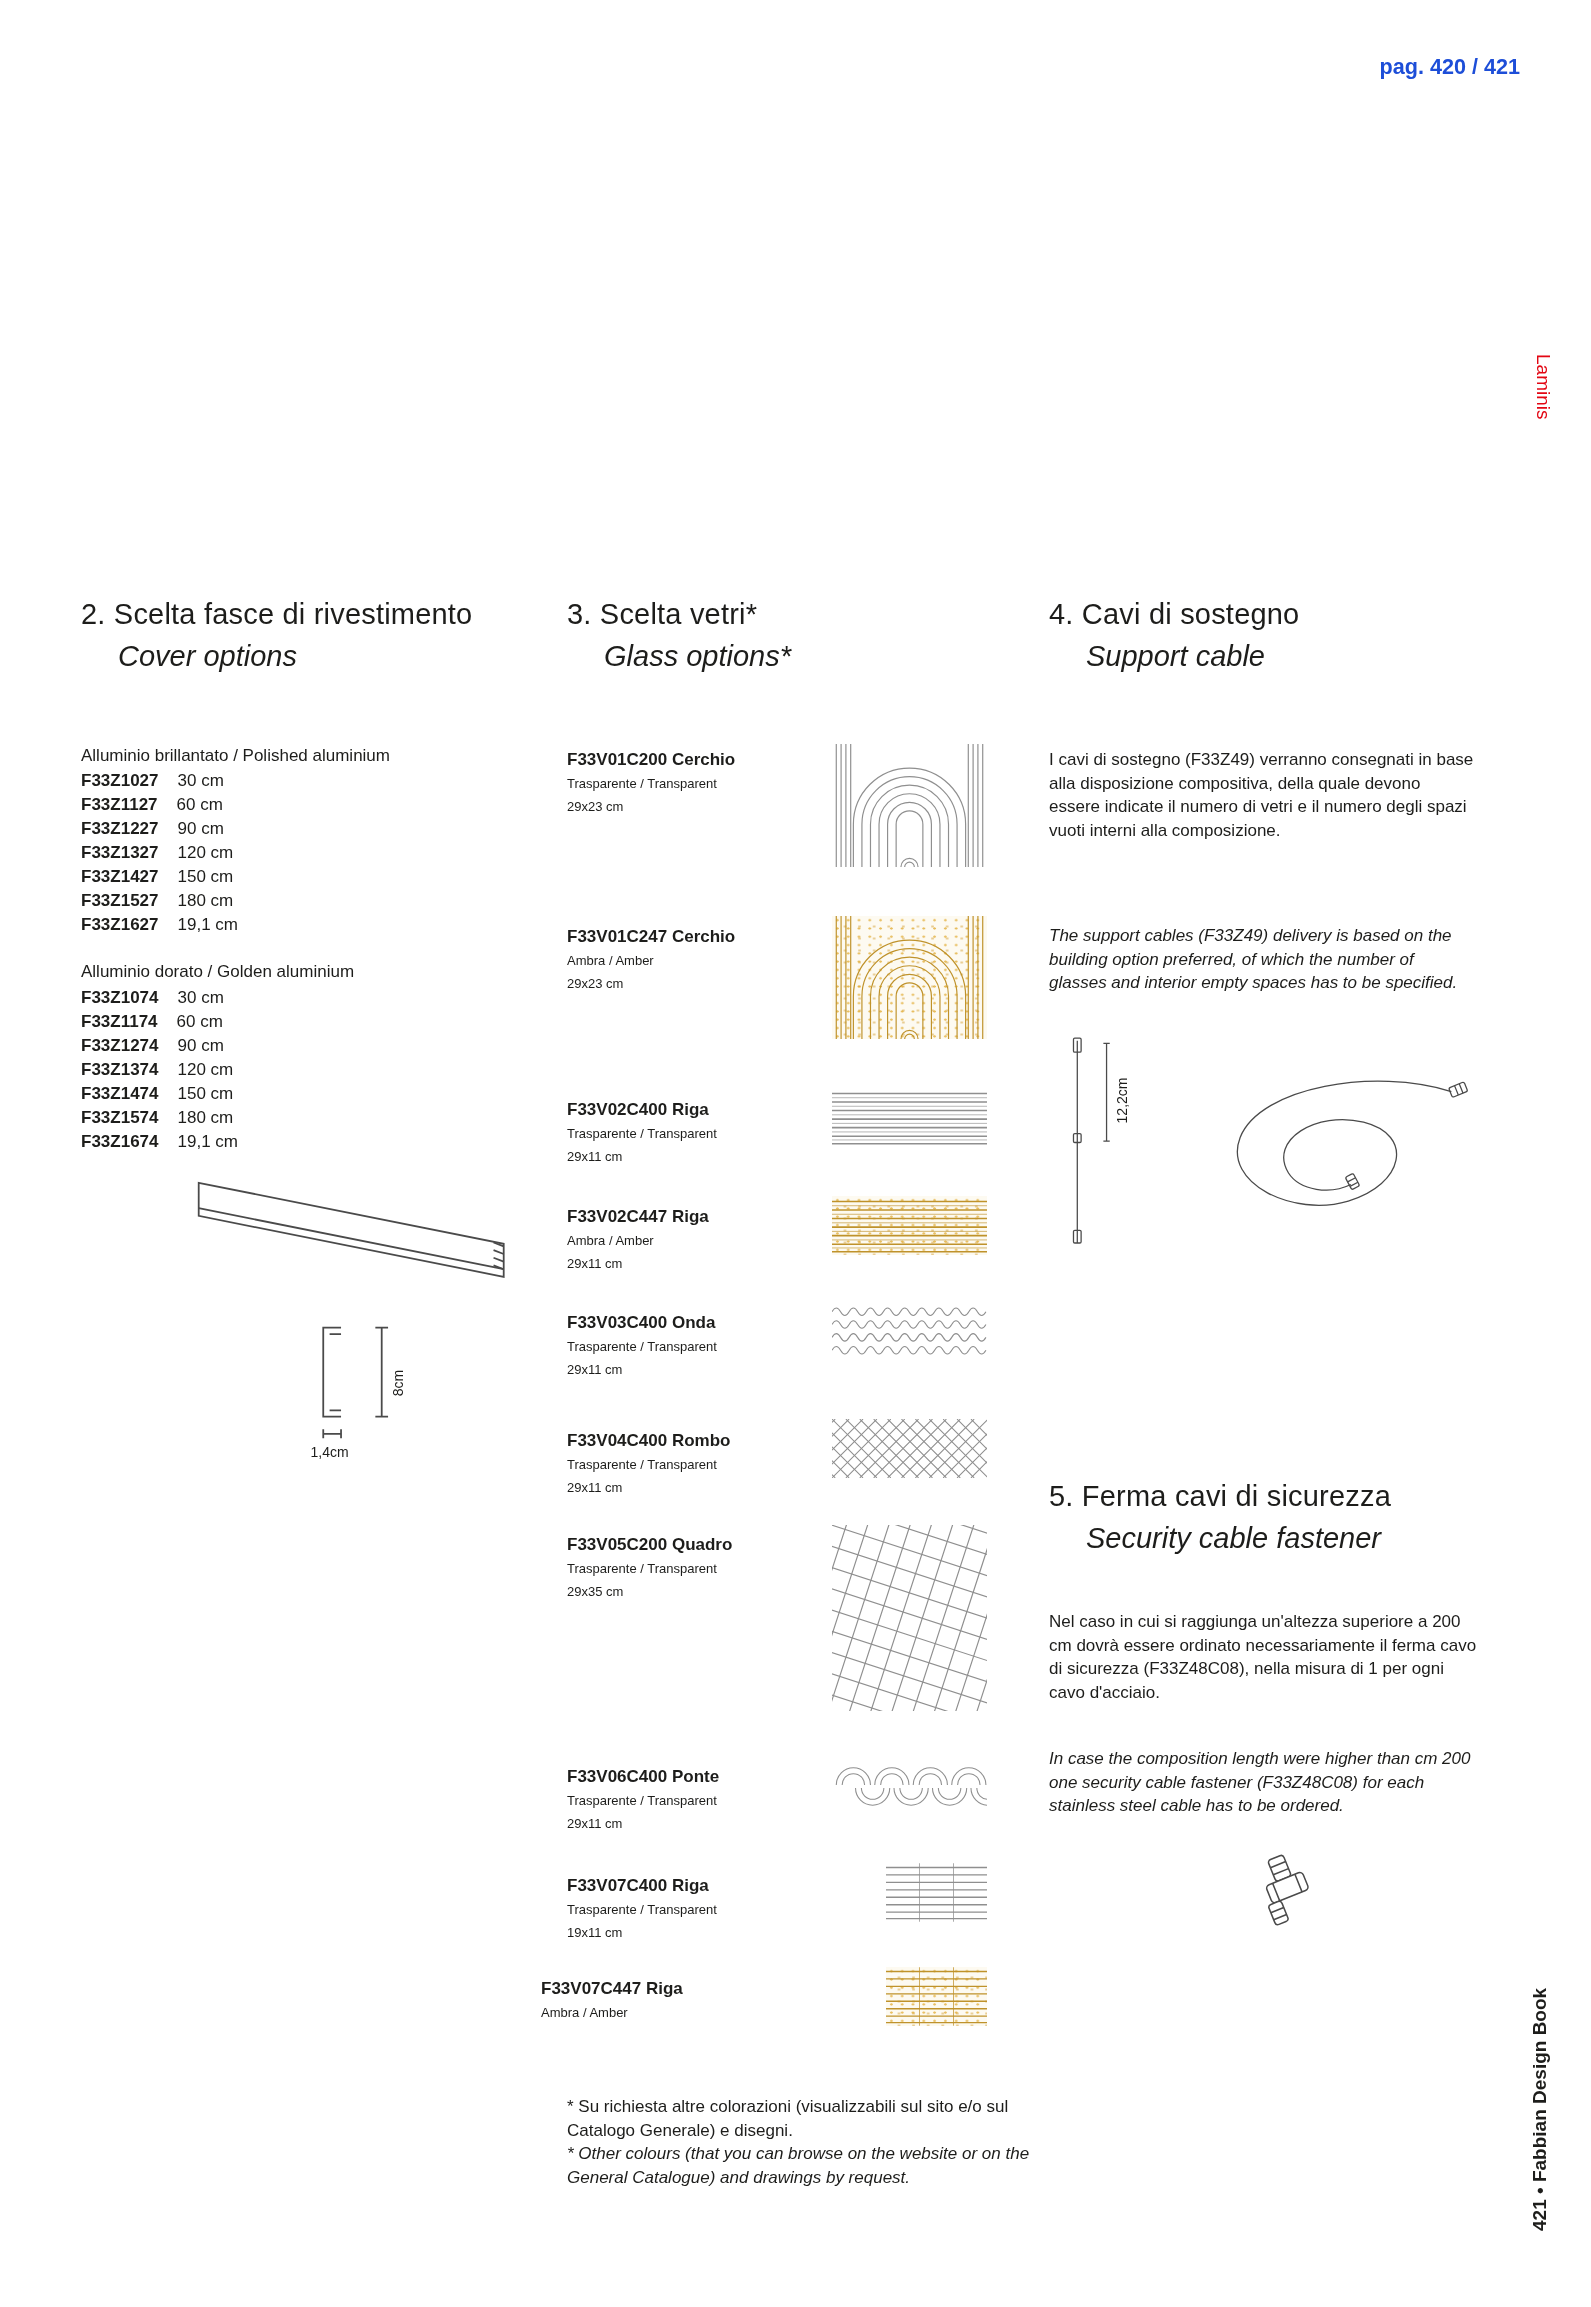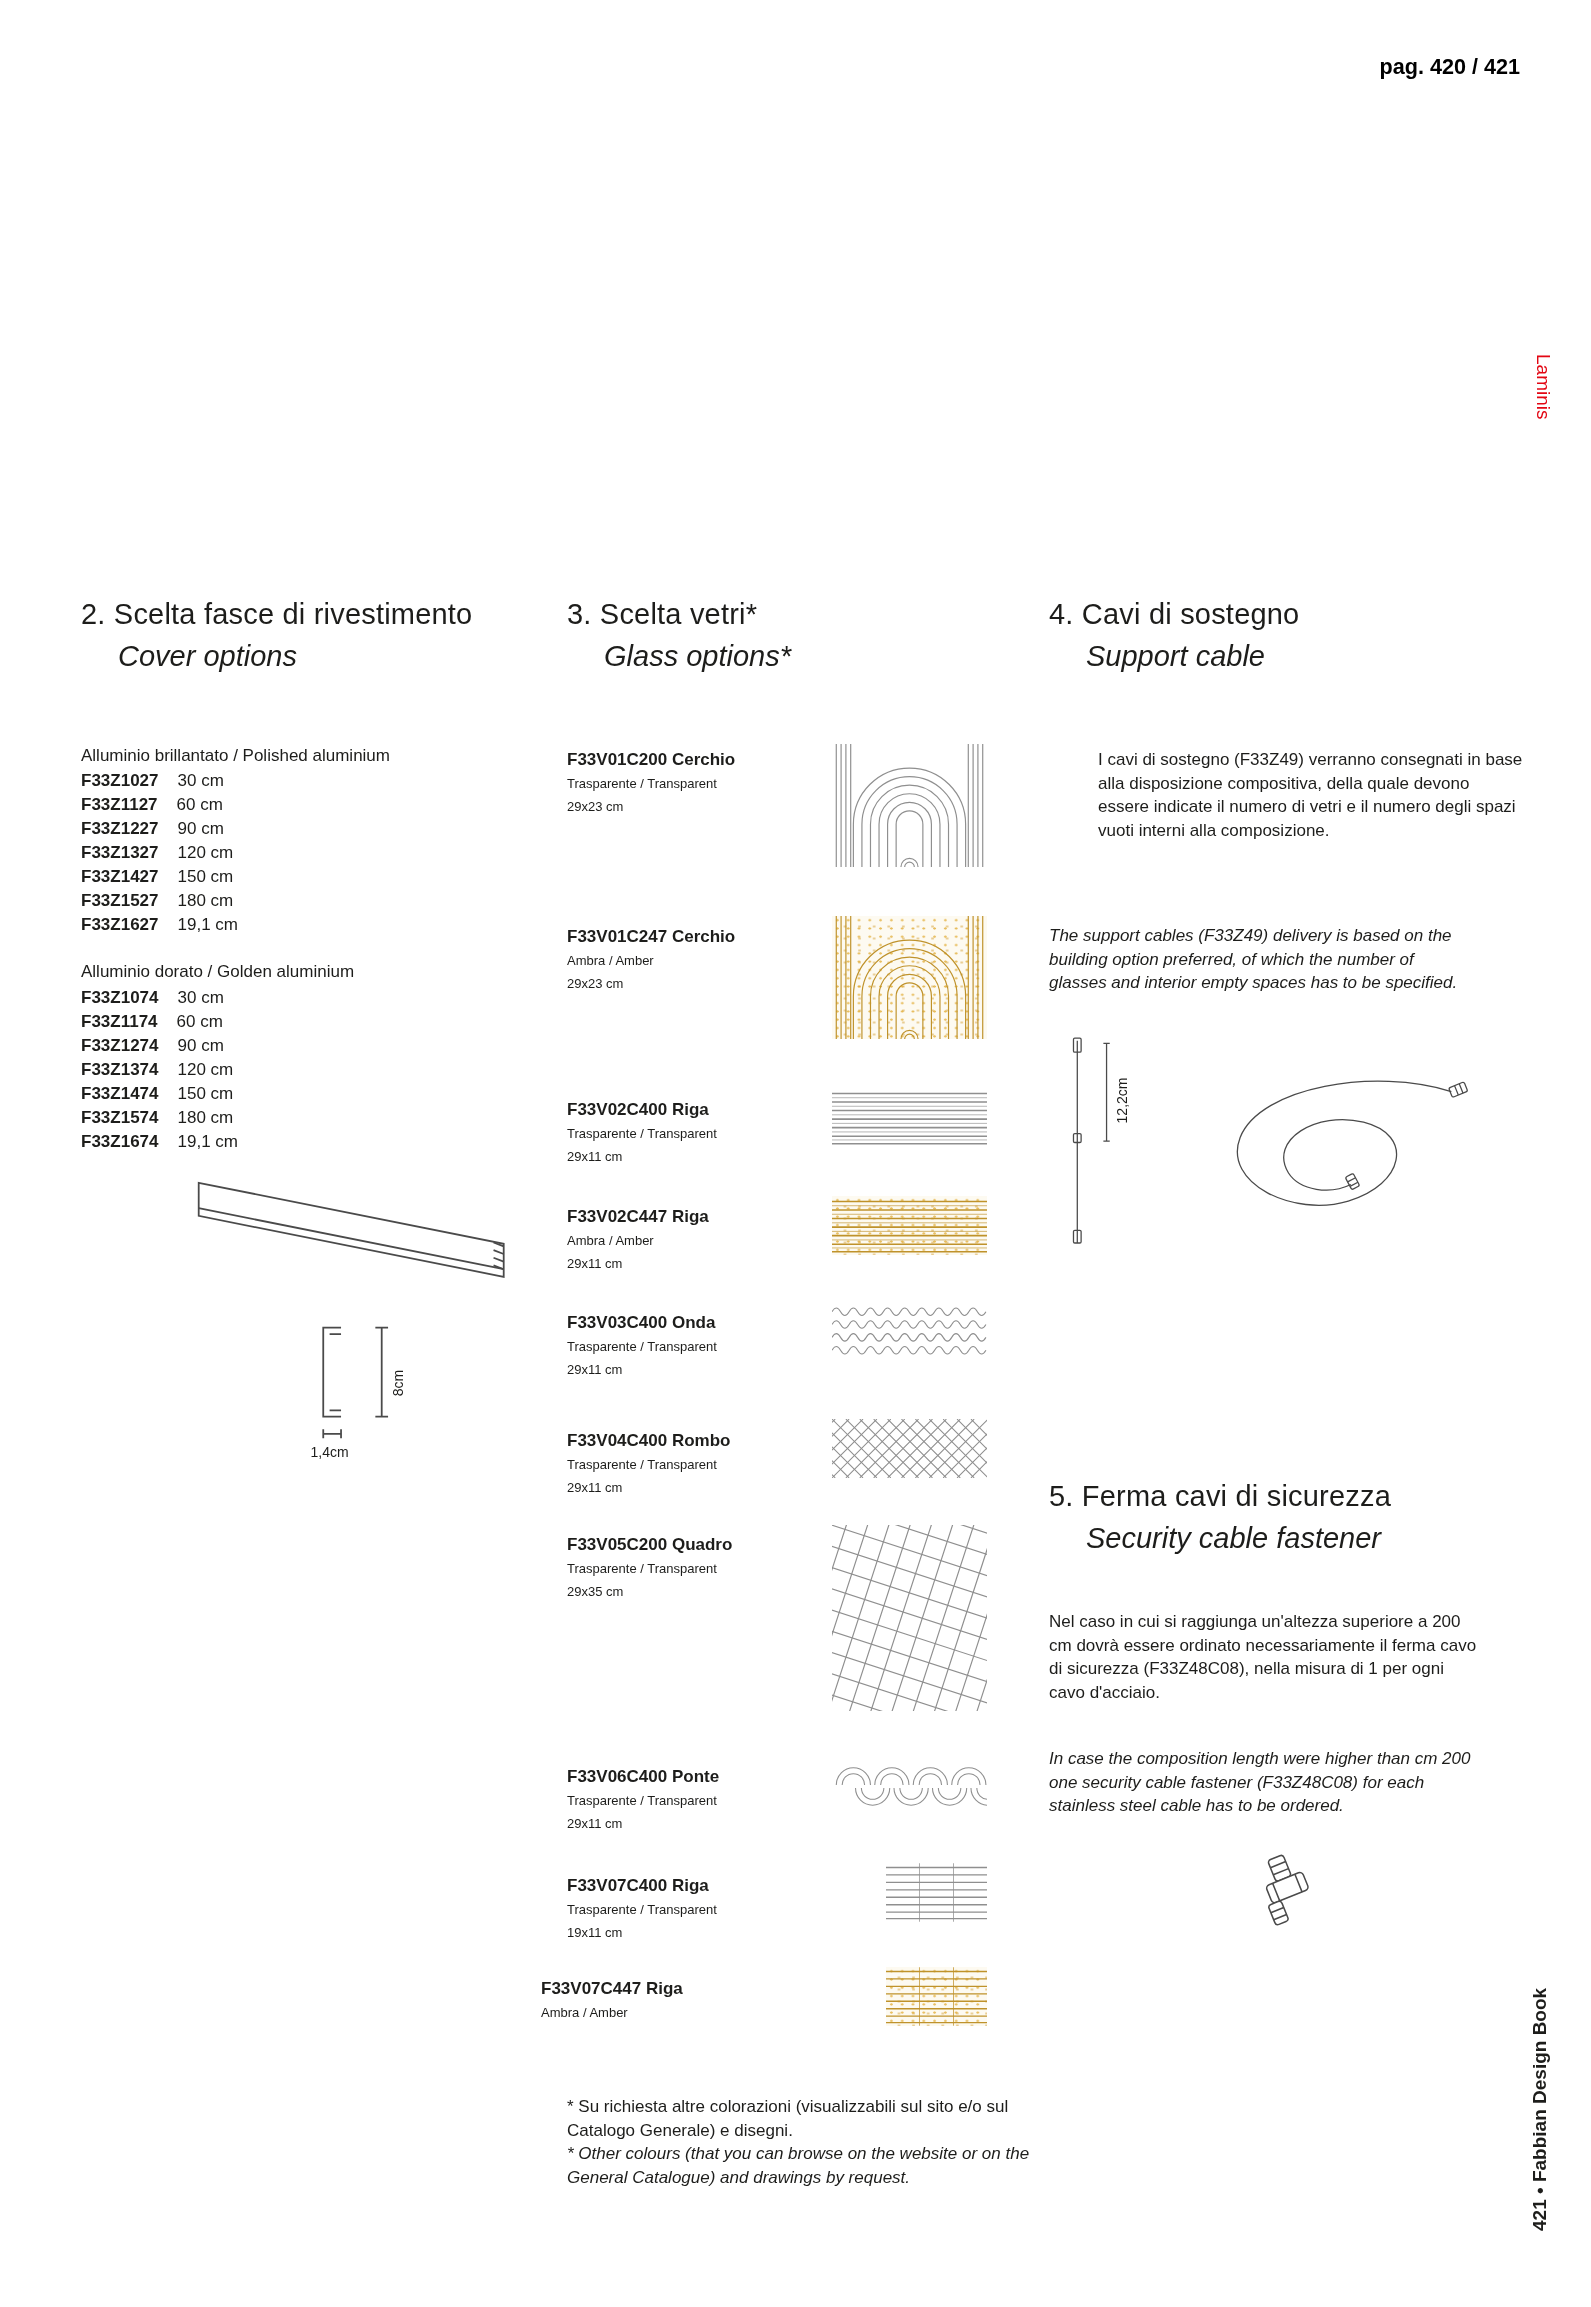--- a/index.html
+++ b/index.html
@@ -1,19 +1,19 @@
 <!DOCTYPE html>
 <html style="font-size:10.2px"><head>
 <meta charset="utf-8">
 <style>
   html,body{margin:0;padding:0;background:#ffffff;}
   .page{position:relative;width:1591px;height:2307px;background:#ffffff;overflow:hidden;
         font-family:"Liberation Sans",sans-serif;color:#1d1d1b;-webkit-font-smoothing:antialiased;}
   .abs{position:absolute;}
-  .pag-label{position:absolute;top:54px;right:71px;font-size:21.6px;font-weight:700;color:#000000;}
+  .pag-label{position:absolute;top:54px;right:71px;font-size:21.6px;font-weight:700;color:#1d4ed8;}
   .vert-label{position:absolute;font-size:19px;white-space:nowrap;transform-origin:0 0;}
   .laminis{left:1554px;top:354px;color:#e30613;transform:rotate(90deg);}
   .book-label{left:1529px;top:2231px;font-weight:700;color:#1d1d1b;transform:rotate(-90deg);}
   .h-title{font-size:29px;line-height:33px;letter-spacing:0.2px;}
   .h-sub{font-size:29px;line-height:33px;font-style:italic;padding-left:37px;margin-top:9px;}
   .body-txt{font-size:17px;line-height:23.5px;}
   .italic{font-style:italic;}
   .group-label{font-size:17px;line-height:24px;margin-bottom:1.3px;}
   .alu-item{font-size:17px;line-height:24px;}
   .alu-item b{font-weight:700;}
@@ -245,21 +245,21 @@
   <div class="abs foot" style="left:567px;top:2095px;width:471px;">
     <p style="margin:0;">* Su richiesta altre colorazioni (visualizzabili sul sito e/o sul Catalogo Generale) e disegni.</p>
     <p style="margin:0;" class="italic">* Other colours (that you can browse on the website or on the General Catalogue) and drawings by request.</p>
   </div>
 
   <div class="abs" style="left:1049px;top:598px;width:445px;">
     <div class="h-title">4. Cavi di sostegno</div>
     <div class="h-sub">Support cable</div>
   </div>
 
-  <div class="abs body-txt" style="left:1098px;top:748px;width:426px;">I cavi di sostegno (F33Z49) verranno consegnati in base alla disposizione compositiva, della quale devono essere indicate il numero di vetri e il numero degli spazi vuoti interni alla composizione.</div>
+  <div class="abs body-txt" style="left:1049px;top:748px;width:426px;">I cavi di sostegno (F33Z49) verranno consegnati in base alla disposizione compositiva, della quale devono essere indicate il numero di vetri e il numero degli spazi vuoti interni alla composizione.</div>
   <div class="abs body-txt italic" style="left:1049px;top:924px;width:426px;">The support cables (F33Z49) delivery is based on the building option preferred, of which the number of glasses and interior empty spaces has to be specified.</div>
 
   <div class="abs" style="left:1044px;top:1028px;width:433px;height:229px;">
     <svg viewBox="0 0 680 360" width="433" height="229">
       <g stroke="#4a4a4a" stroke-width="2" fill="none">
         <path d="M52 20 V338"></path>
         <rect x="46" y="16" width="12" height="22" rx="2"></rect>
         <rect x="46" y="166" width="12" height="14" rx="2"></rect>
         <rect x="46" y="318" width="12" height="20" rx="2"></rect>
         <path d="M98 24 V178 M93 24 H103 M93 178 H103"></path>

